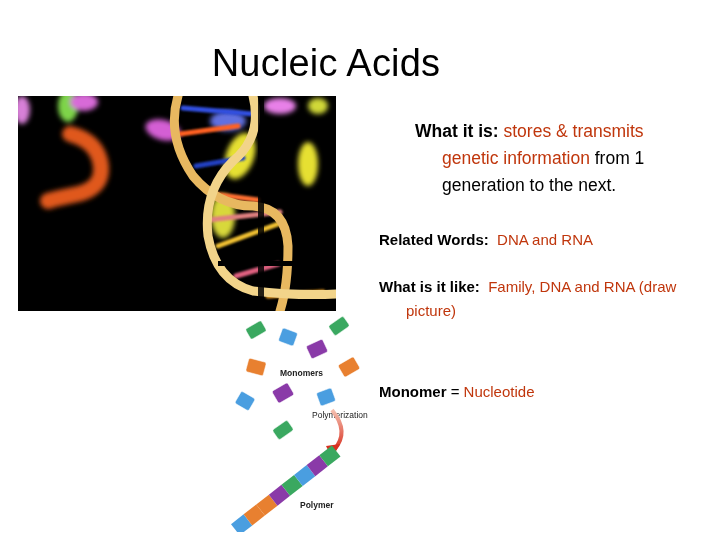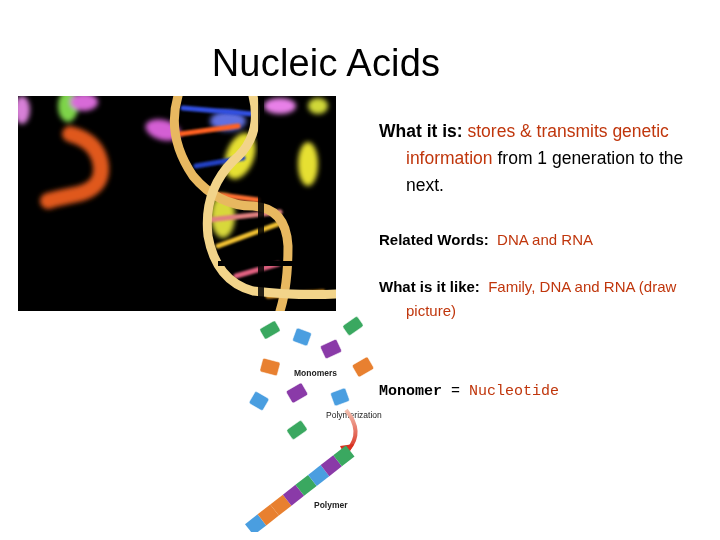--- a/index.html
+++ b/index.html
@@ -9,27 +9,27 @@
   }
   .title {
     position: absolute; left: 0; top: 42px; width: 652px; text-align: center;
     font-size: 38px; font-weight: normal; letter-spacing: 0.2px;
   }
   .photo {
     position: absolute; left: 18px; top: 96px; width: 318px; height: 215px;
     background: #000; overflow: hidden;
   }
   .diagram {
-    position: absolute; left: 236px; top: 312px; width: 150px; height: 220px;
+    position: absolute; left: 222px; top: 312px; width: 150px; height: 220px;
   }
   .content { position: absolute; left: 379px; top: 118px; width: 320px; }
   .p { margin: 0; }
   .red { color: #c0360c; }
   .b { font-weight: bold; }
-  .lg { font-size: 17.5px; line-height: 27px; }
+  .lg { font-size: 17.5px; line-height: 27px; margin-left: 36px; }
   .sm { font-size: 15px; line-height: 24px; }
   .indent { padding-left: 27px; text-indent: -27px; }
   .diag-label { font-family: "Liberation Sans", sans-serif; font-size: 8.5px; fill: #222; }
 </style>
 </head>
 <body>
 
 <div class="title">Nucleic Acids</div>
 
 <div class="photo">
@@ -129,18 +129,18 @@
   <p class="p sm indent" style="margin-top:29px;">
     <span class="b">Related Words:</span>&nbsp;
     <span class="red">DNA and RNA</span>
   </p>
 
   <p class="p sm indent" style="margin-top:23px;">
     <span class="b">What is it like:</span>&nbsp;
     <span class="red">Family, DNA and RNA (draw picture)</span>
   </p>
 
-  <p class="p sm" style="margin-top:57px;font-family:Liberation Mono, monospace;">
+  <p class="p sm" style="margin-top:57px;">
     <span class="b">Monomer</span>
     <span>=</span>
     <span class="red">Nucleotide</span>
   </p>
 </div>
 
 </body></html>

